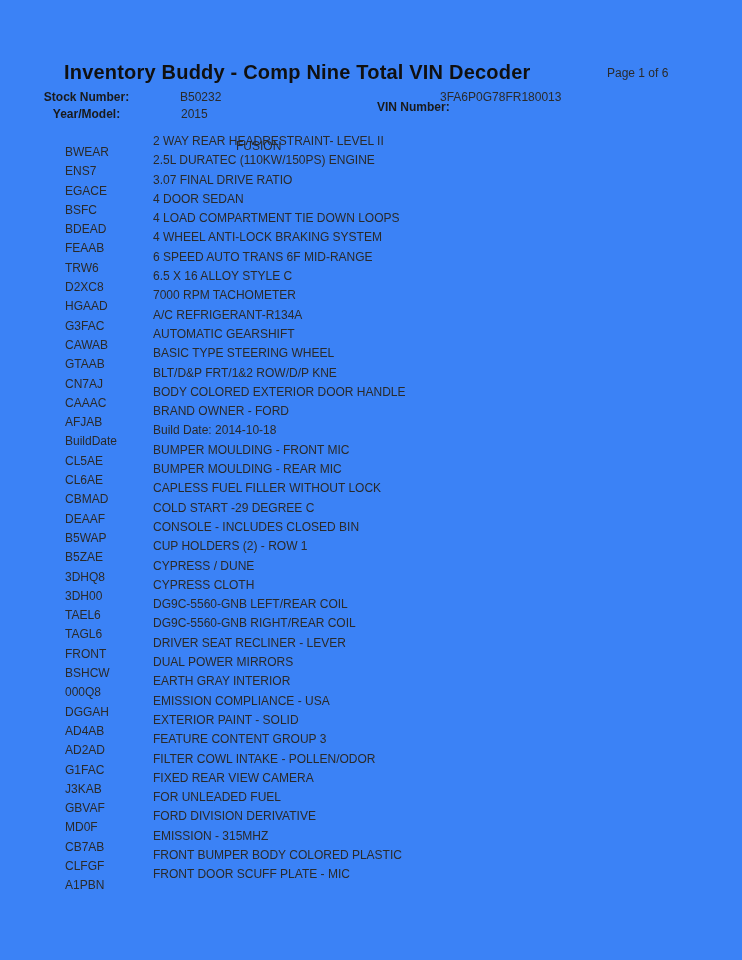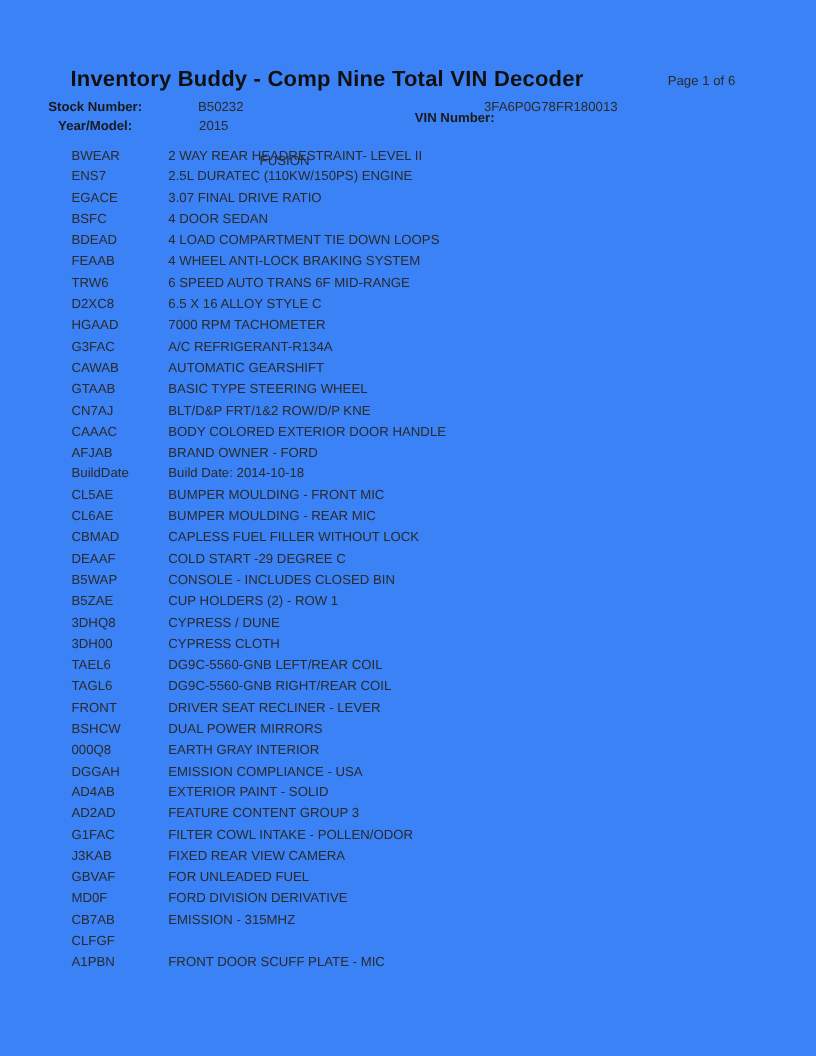--- a/index.html
+++ b/index.html
@@ -75,20 +75,21 @@
     display: flex;
     height: 19.3px;
     align-items: flex-start;
     font-size: 12px;
     color: #2a2a2a;
     white-space: nowrap;
   }
   .option-code {
     width: 88px;
     flex-shrink: 0;
+    margin-top: 11px;
   }
   .option-desc {
     flex: 1;
   }
 </style>
 </head>
 <body>
 
 <div class="page">
 
@@ -287,20 +288,21 @@
     <span class="option-desc">FORD DIVISION DERIVATIVE</span>
   </div>
 
   <div class="option-row">
     <span class="option-code">CB7AB</span>
     <span class="option-desc">EMISSION - 315MHZ</span>
   </div>
 
   <div class="option-row">
     <span class="option-code">CLFGF</span>
+    <span class="option-desc">FRONT BUMPER BODY COLORED PLASTIC</span>
   </div>
 
   <div class="option-row">
     <span class="option-code">A1PBN</span>
     <span class="option-desc">FRONT DOOR SCUFF PLATE - MIC</span>
   </div>
 </div>
 
 </div>
 

